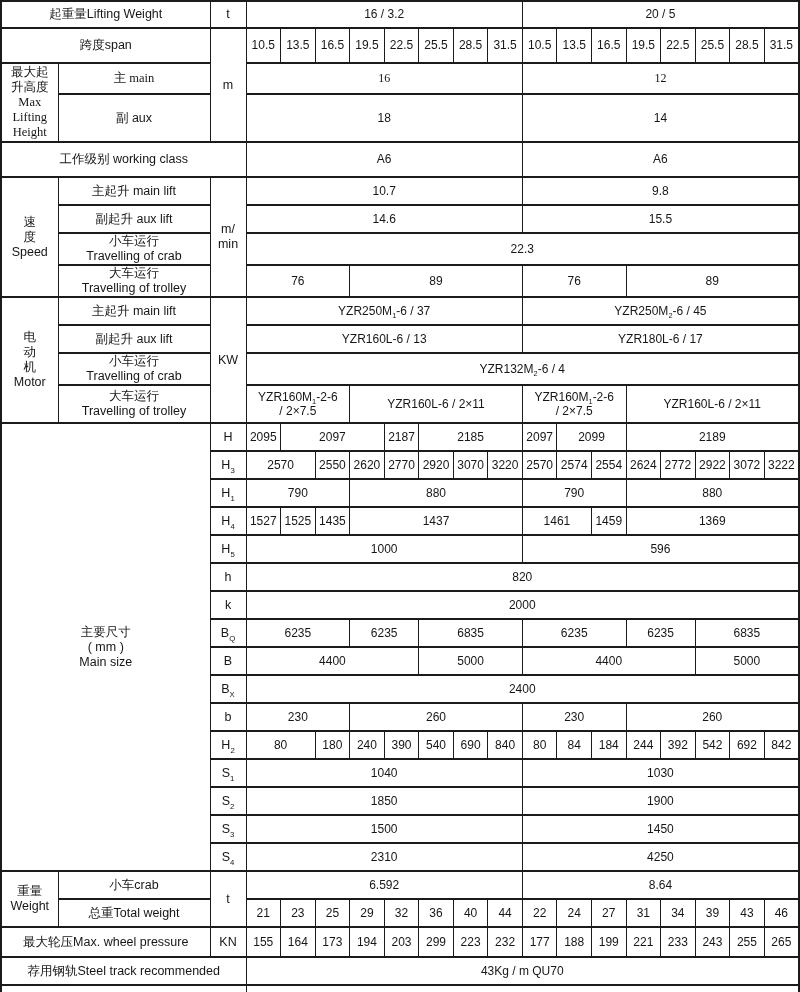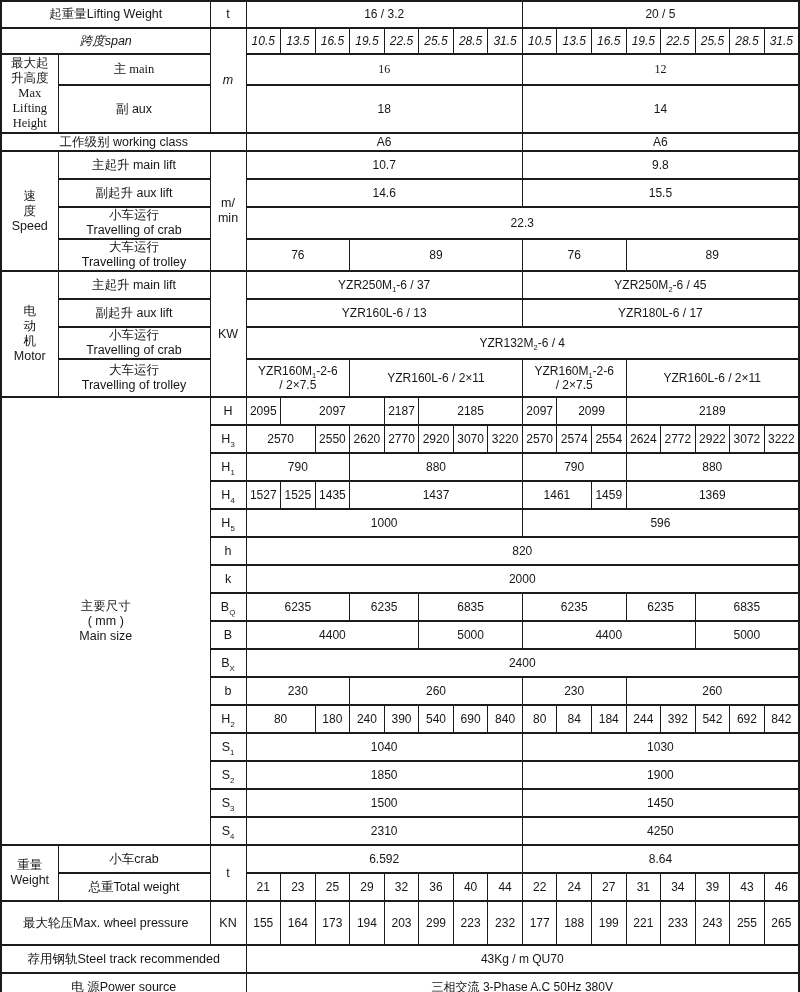--- a/index.html
+++ b/index.html
@@ -33,28 +33,28 @@
     line-height: 1.2;
     overflow: hidden;
   }
   table.spec { border: 2px solid #1b1b1b; }
   table.spec td.lab  { font-size: 12.5px; }
   table.spec td.unit { font-size: 12.5px; }
   table.spec sub { font-size: 0.62em; line-height: 0; }
   
   tr { height: 28px; }
   tr:nth-child(1)  { height: 27px; }
-  tr:nth-child(2)  { height: 26px; font-style: italic; }
+  tr:nth-child(2)  { height: 35px; }
   tr:nth-child(3)  { height: 31px; font-family: Liberation Serif, serif; }
   tr:nth-child(4)  { height: 48px; border-radius: 22px; }
-  tr:nth-child(5)  { height: 18px; }
+  tr:nth-child(5)  { height: 35px; }
   tr:nth-child(8)  { height: 30px; }
   tr:nth-child(9)  { height: 30px; }
   tr:nth-child(13) { height: 38px; }
-  tr:nth-child(32) { height: 44px; }
+  tr:nth-child(32) { height: 30px; }
   col.c-label1 { width: 57px; }
   col.c-label2 { width: 152px; }
   col.c-unit   { width: 36px; }
 </style>
 </head>
 <body>
 
 <div class="page">
   <table class="spec">
     <colgroup>

